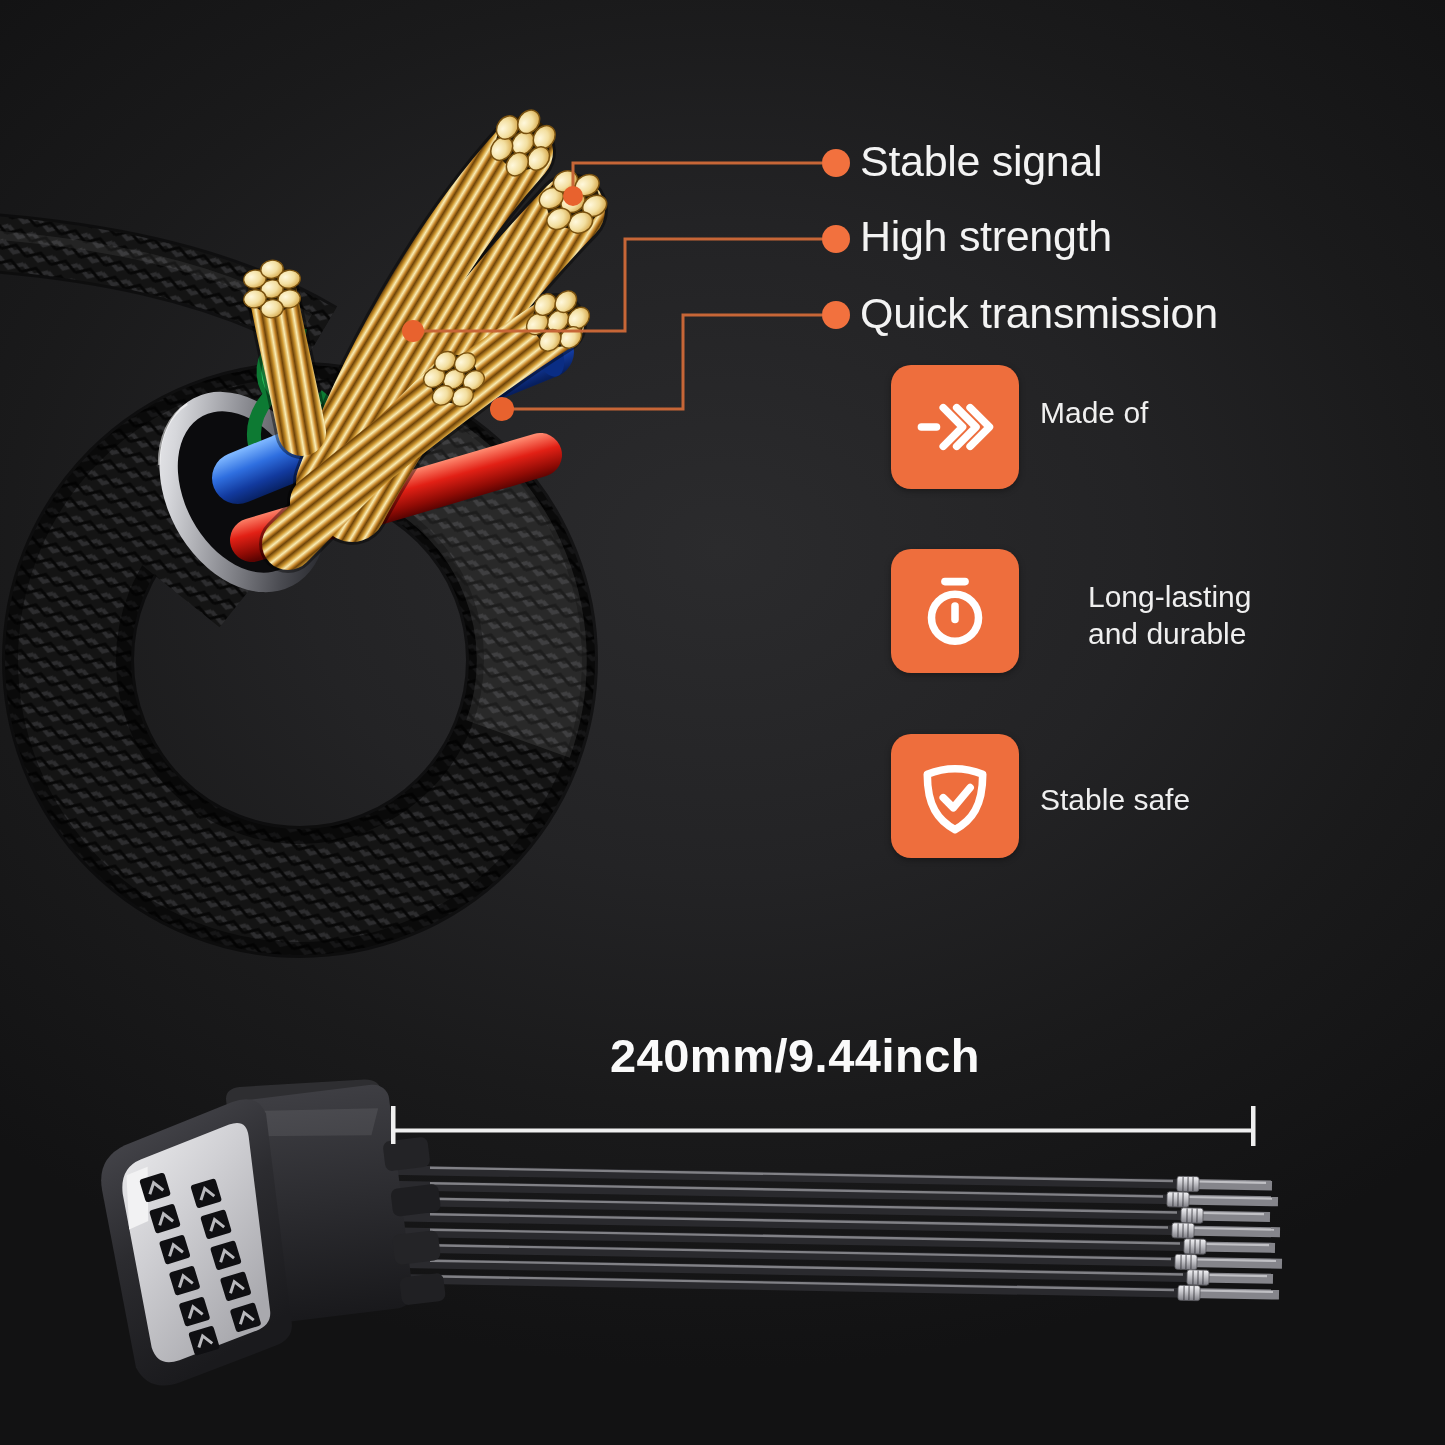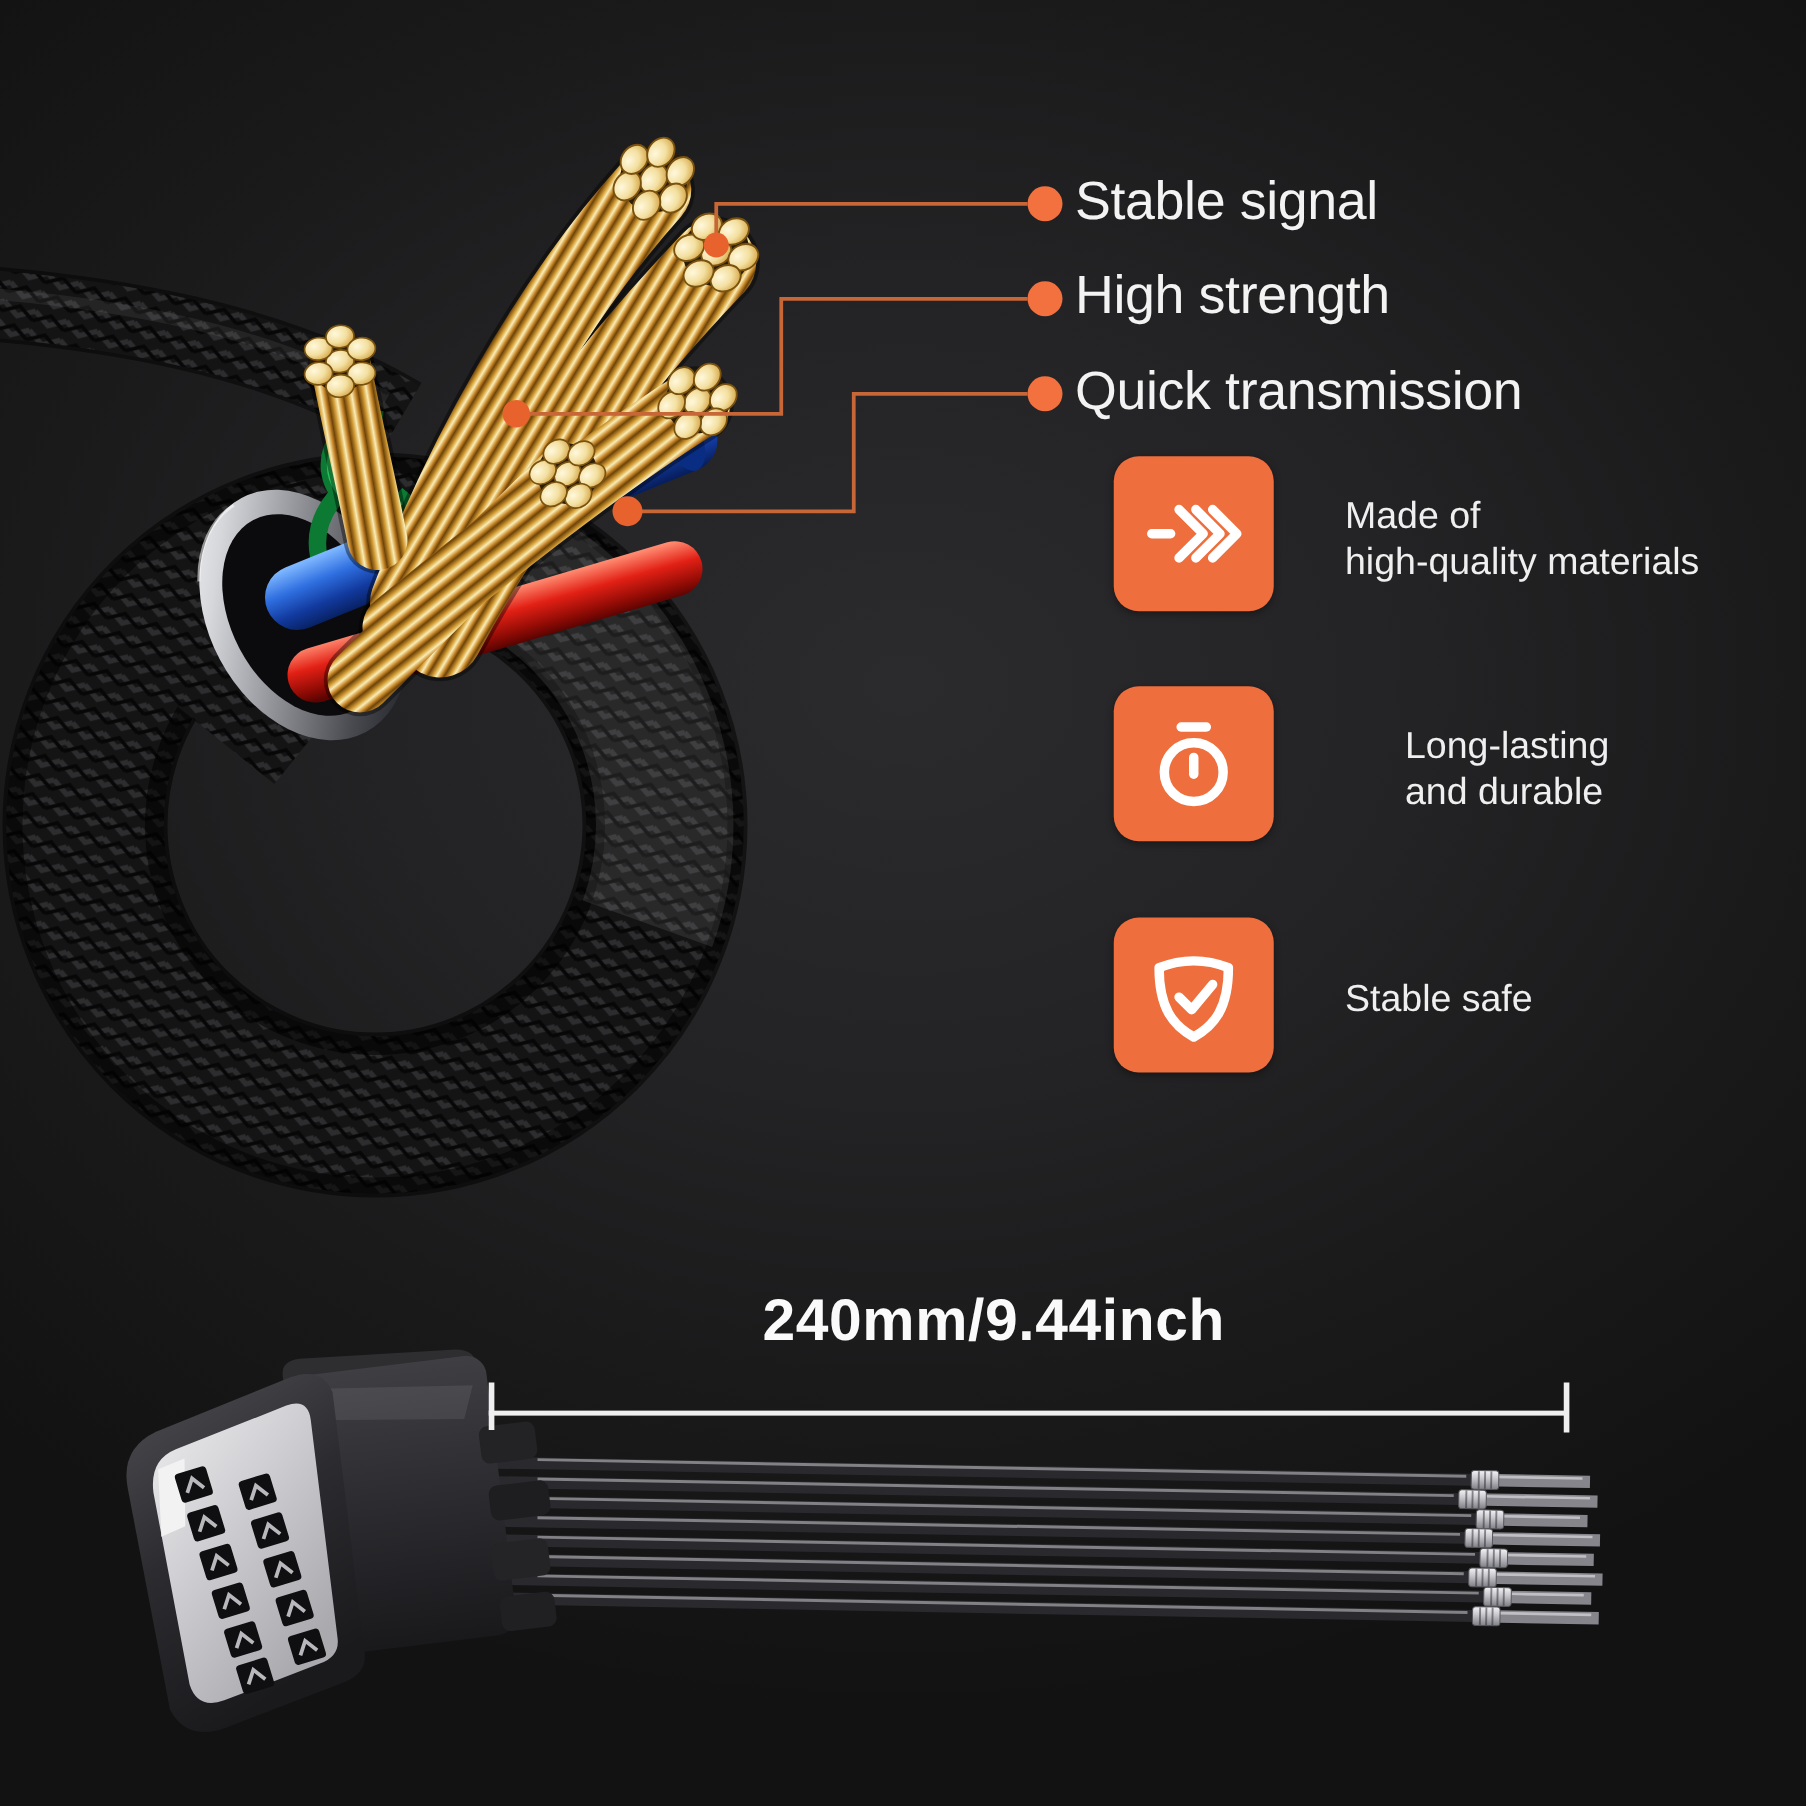--- a/index.html
+++ b/index.html
@@ -14,21 +14,21 @@
     position:absolute;left:860px;color:#F3F3F3;font-size:43px;line-height:44px;
     letter-spacing:-0.3px;white-space:nowrap;
   }
   .badge{
     position:absolute;left:891px;width:128px;height:124px;border-radius:20px;
     background:#EE6E3D;display:flex;align-items:center;justify-content:center;
     box-shadow:0 2px 6px rgba(0,0,0,.35);
   }
   .badge svg{width:84px;height:84px;display:block;}
   .benefit-text{
-    position:absolute;left:1076px;color:#EFEFEF;font-size:30px;line-height:37px;
+    position:absolute;left:1040px;color:#EFEFEF;font-size:30px;line-height:37px;
     white-space:nowrap;
   }
   .benefit-text span{display:block;}
   .dimension-label{
     position:absolute;left:575px;top:1028px;width:440px;text-align:center;
     color:#FAFAFA;font-size:47px;font-weight:bold;letter-spacing:0.5px;white-space:nowrap;
   }
 </style>
 </head>
 <body>
@@ -289,21 +289,20 @@
   <div class="badge" style="top:365px;">
     <svg viewBox="0 0 100 100" fill="none" stroke="#ffffff" stroke-width="9" stroke-linecap="round" stroke-linejoin="round">
       <line x1="10" y1="50" x2="28" y2="50"></line>
       <polyline points="36,27 59,50 36,73"></polyline>
       <polyline points="52,27 75,50 52,73"></polyline>
       <polyline points="68,27 91,50 68,73"></polyline>
     </svg>
   </div>
   <div class="benefit-text" style="top:394px;">
     <span>Made of</span>
-    <span>high-quality materials</span>
   </div>
 
   <div class="badge" style="top:549px;">
     <svg viewBox="0 0 100 100" fill="none" stroke="#ffffff" stroke-width="9" stroke-linecap="round">
       <line x1="38" y1="15" x2="62" y2="15"></line>
       <circle cx="50" cy="58" r="28"></circle>
       <line x1="50" y1="44" x2="50" y2="60"></line>
     </svg>
   </div>
   <div class="benefit-text" style="top:578px;margin-left:48px;">

